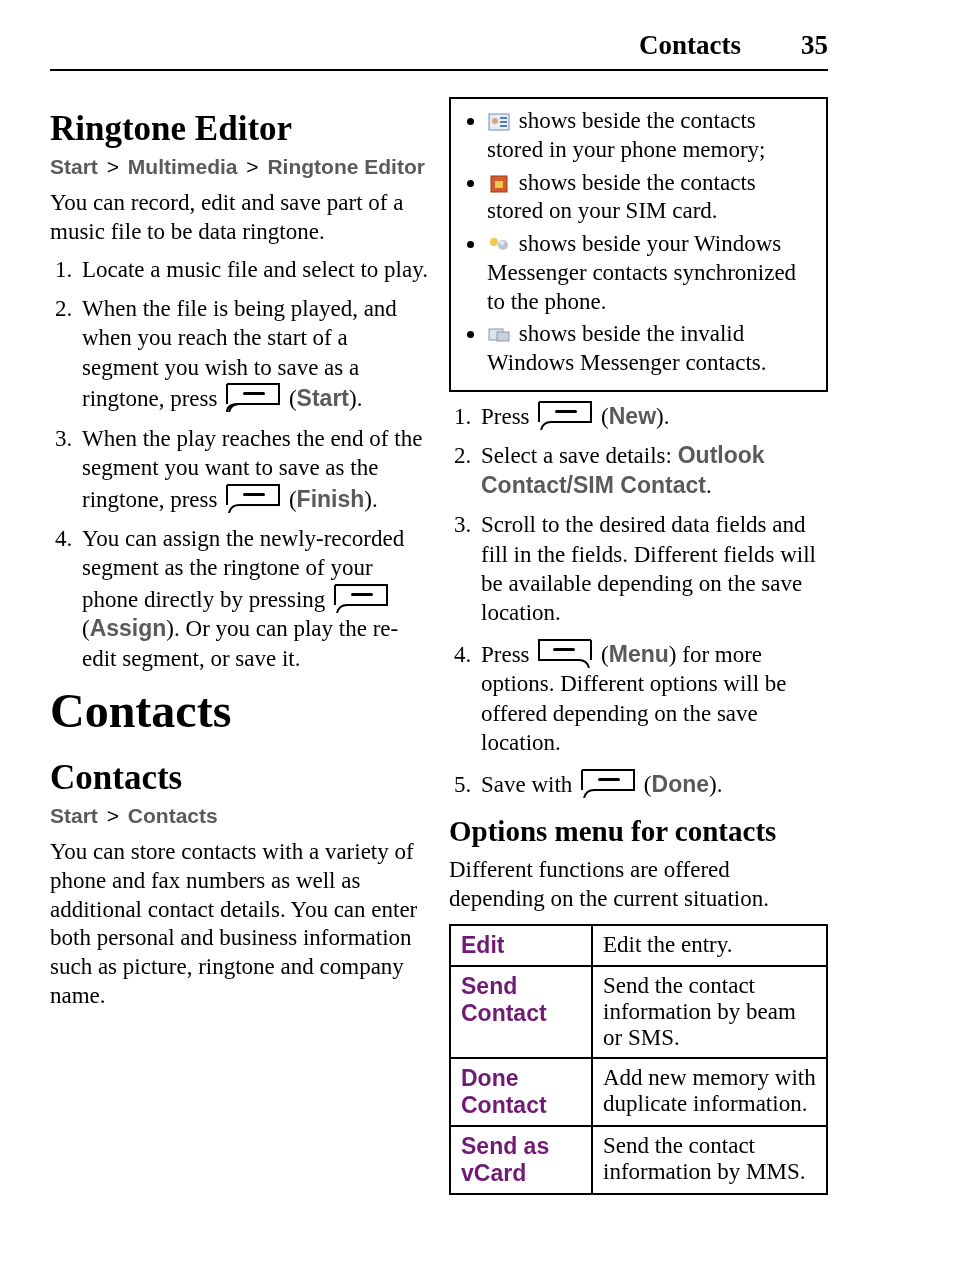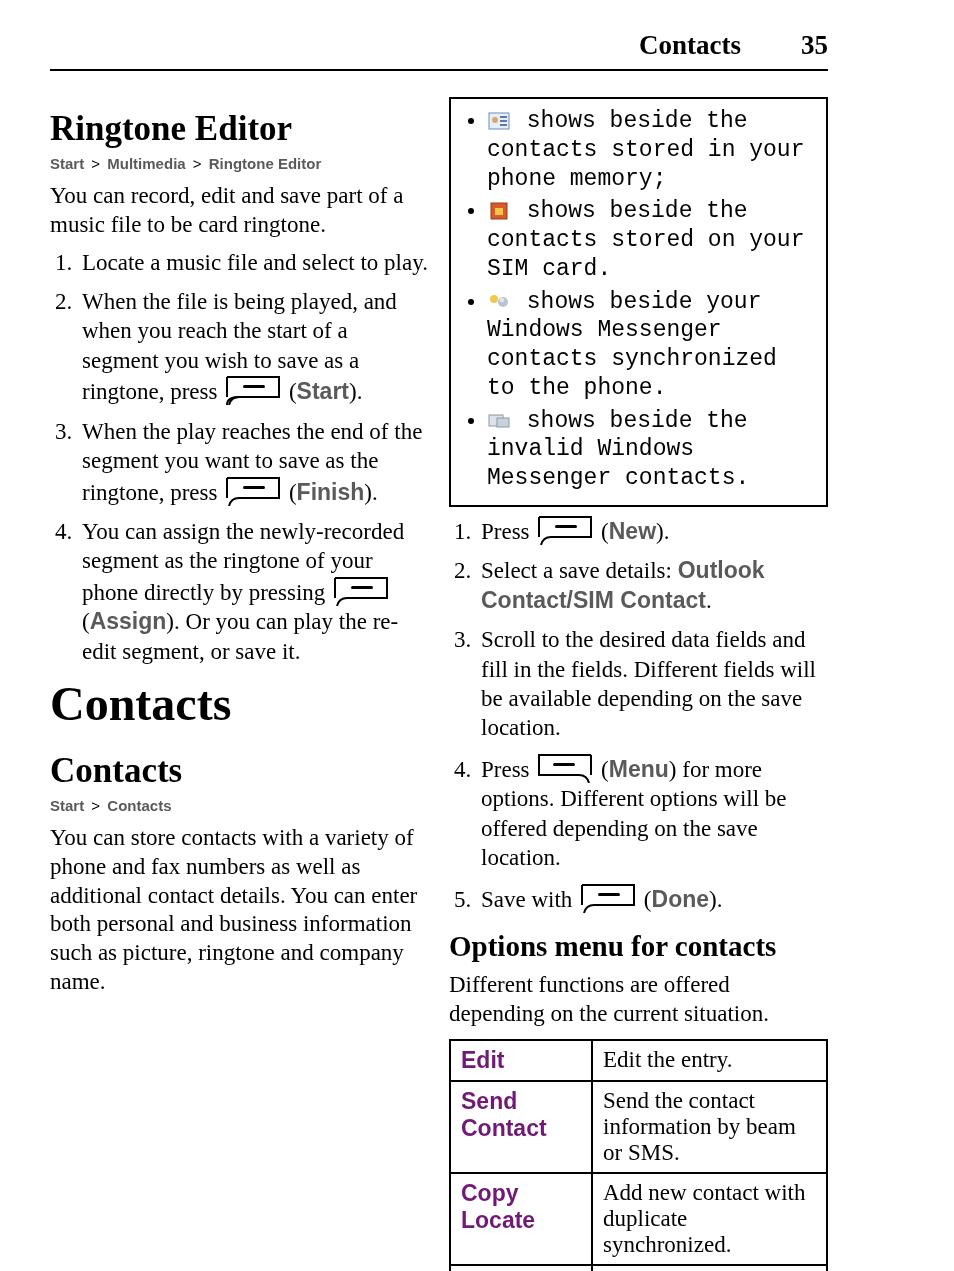--- a/index.html
+++ b/index.html
@@ -47,21 +47,21 @@
   }
   h3 {
     font-size: 29px;
     margin: 16px 0 6px 0;
     font-weight: bold;
   }
   .breadcrumb {
     font-family: Arial, Helvetica, sans-serif;
     font-weight: bold;
     color: #5a5a5a;
-    font-size: 15px;
+    font-size: 21px;
     margin: 2px 0 10px 0;
   }
   .breadcrumb .sep {
     color: #000;
     font-weight: normal;
     padding: 0 3px;
   }
   p {
     font-size: 23px;
     line-height: 1.25;
@@ -113,21 +113,20 @@
   .ico {
     display: inline-block;
     width: 22px; height: 18px;
     vertical-align: -3px;
     margin: 0 3px 0 1px;
   }
   .boxed {
     border: 2px solid #000;
     padding: 8px 10px 8px 10px;
     margin-top: 8px;
-    font-family: Liberation Mono, monospace;
   }
   .boxed ul.bullets { margin: 0; }
   
   table.opt {
     border-collapse: collapse;
     width: 100%;
     margin-top: 10px;
     font-size: 23px;
   }
   table.opt td {
@@ -159,21 +158,21 @@
       <h2>Ringtone Editor</h2>
 
       <div class="breadcrumb">
         <span>Start</span>
         <span class="sep">&gt;</span>
         <span>Multimedia</span>
         <span class="sep">&gt;</span>
         <span>Ringtone Editor</span>
       </div>
 
-      <p>You can record, edit and save part of a music file to be card ringtone.</p>
+      <p>You can record, edit and save part of a music file to be data ringtone.</p>
 
       <ol class="steps">
         <li>
           <span>Locate a music file and select to play.</span>
         </li>
         <li>
           <span>When the file is being played, and when you reach the start of a segment you wish to save as a ringtone, press </span>
           <span class="sk-left">
             <svg width="56" height="30">
                 <path d="M2 2 H54 V22 H14 Q2 22 2 30" fill="none" stroke="#000" stroke-width="2"></path>
@@ -319,22 +318,22 @@
         <tbody>
             <tr>
           <td class="k">Edit</td>
           <td>Edit the entry.</td>
         </tr>
         <tr>
           <td class="k">Send Contact</td>
           <td>Send the contact information by beam or SMS.</td>
         </tr>
         <tr>
-          <td class="k">Copy Locate</td>
-          <td>Add new contact with duplicate synchronized.</td>
+          <td class="k">Done Contact</td>
+          <td>Add new memory with duplicate information.</td>
         </tr>
         <tr>
           <td class="k">Send as vCard</td>
           <td>Send the contact information by MMS.</td>
         </tr>
       </tbody>
         </table>
 
     </div>
 

